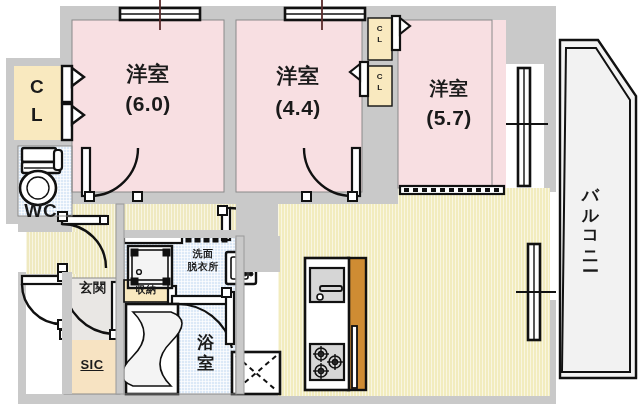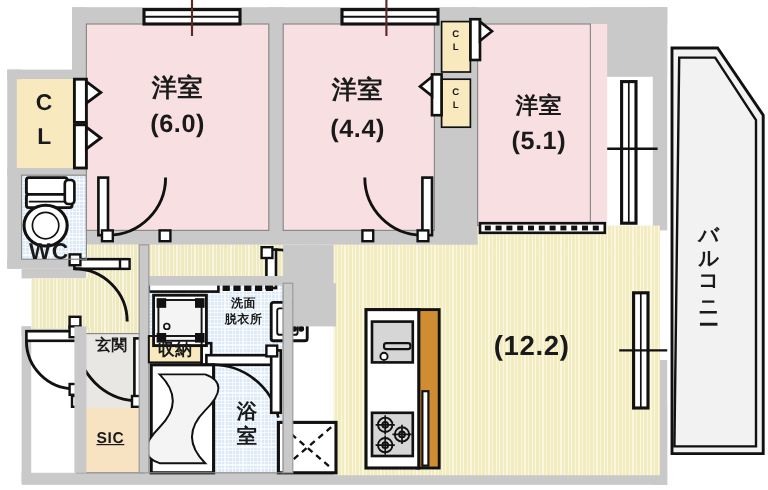--- a/index.html
+++ b/index.html
@@ -343,41 +343,40 @@
     </g>
   </svg>
 
   <div class="abs lbl lbl-jp-big" style="left:108px; top:62px; width:80px;">洋室</div>
   <div class="abs lbl lbl-area" style="left:98px; top:92px; width:100px;">(6.0)</div>
 
   <div class="abs lbl lbl-jp-big" style="left:258px; top:64px; width:80px;">洋室</div>
   <div class="abs lbl lbl-area" style="left:248px; top:96px; width:100px;">(4.4)</div>
 
   <div class="abs lbl lbl-jp-mid" style="left:412px; top:78px; width:74px;">洋室</div>
-  <div class="abs lbl lbl-area" style="left:402px; top:106px; width:94px;">(5.1)</div>
-
-  <div class="abs lbl lbl-area" style="left:378px; top:276px; width:130px; font-size:23px;">(12.2)</div>
+  <div class="abs lbl lbl-area" style="left:402px; top:106px; width:94px;">(5.7)</div>
+
 
   <div class="abs lbl lbl-balc" style="left:576px; top:140px; height:160px; width:24px;">バルコニー</div>
 
   <div class="abs lbl lbl-wc" style="left:12px; top:200px; width:58px;text-align:center;">WC</div>
 
   <div class="abs lbl lbl-cl" style="left:22px; top:76px; width:30px;">C</div>
   <div class="abs lbl lbl-cl" style="left:22px; top:104px; width:30px;">L</div>
 
   <div class="abs lbl lbl-cl-sm" style="left:370px; top:24px; width:20px;">C
 L</div>
   <div class="abs lbl lbl-cl-sm" style="left:370px; top:72px; width:20px;">C
 L</div>
 
   <div class="abs lbl lbl-sm-jp" style="left:66px; top:280px; width:54px; font-size:13px;">玄関</div>
 
   <div class="abs lbl lbl-sic" style="left:64px; top:358px; width:56px;text-decoration:underline;">SIC</div>
 
   <div class="abs lbl lbl-sm-jp" style="left:174px; top:248px; width:58px;">洗面
 脱衣所</div>
 
-  <div class="abs lbl lbl-xs-jp" style="left:124px; top:284px; width:44px; font-size:14px;">収納</div>
+  <div class="abs lbl lbl-xs-jp" style="left:124px; top:284px; width:44px; font-size:10px;">収納</div>
 
   <div class="abs lbl lbl-sm-jp" style="left:186px; top:332px; width:40px; font-size:17px; line-height:1.25;">浴
 室</div>
 
 </div>
 
 </body></html>

